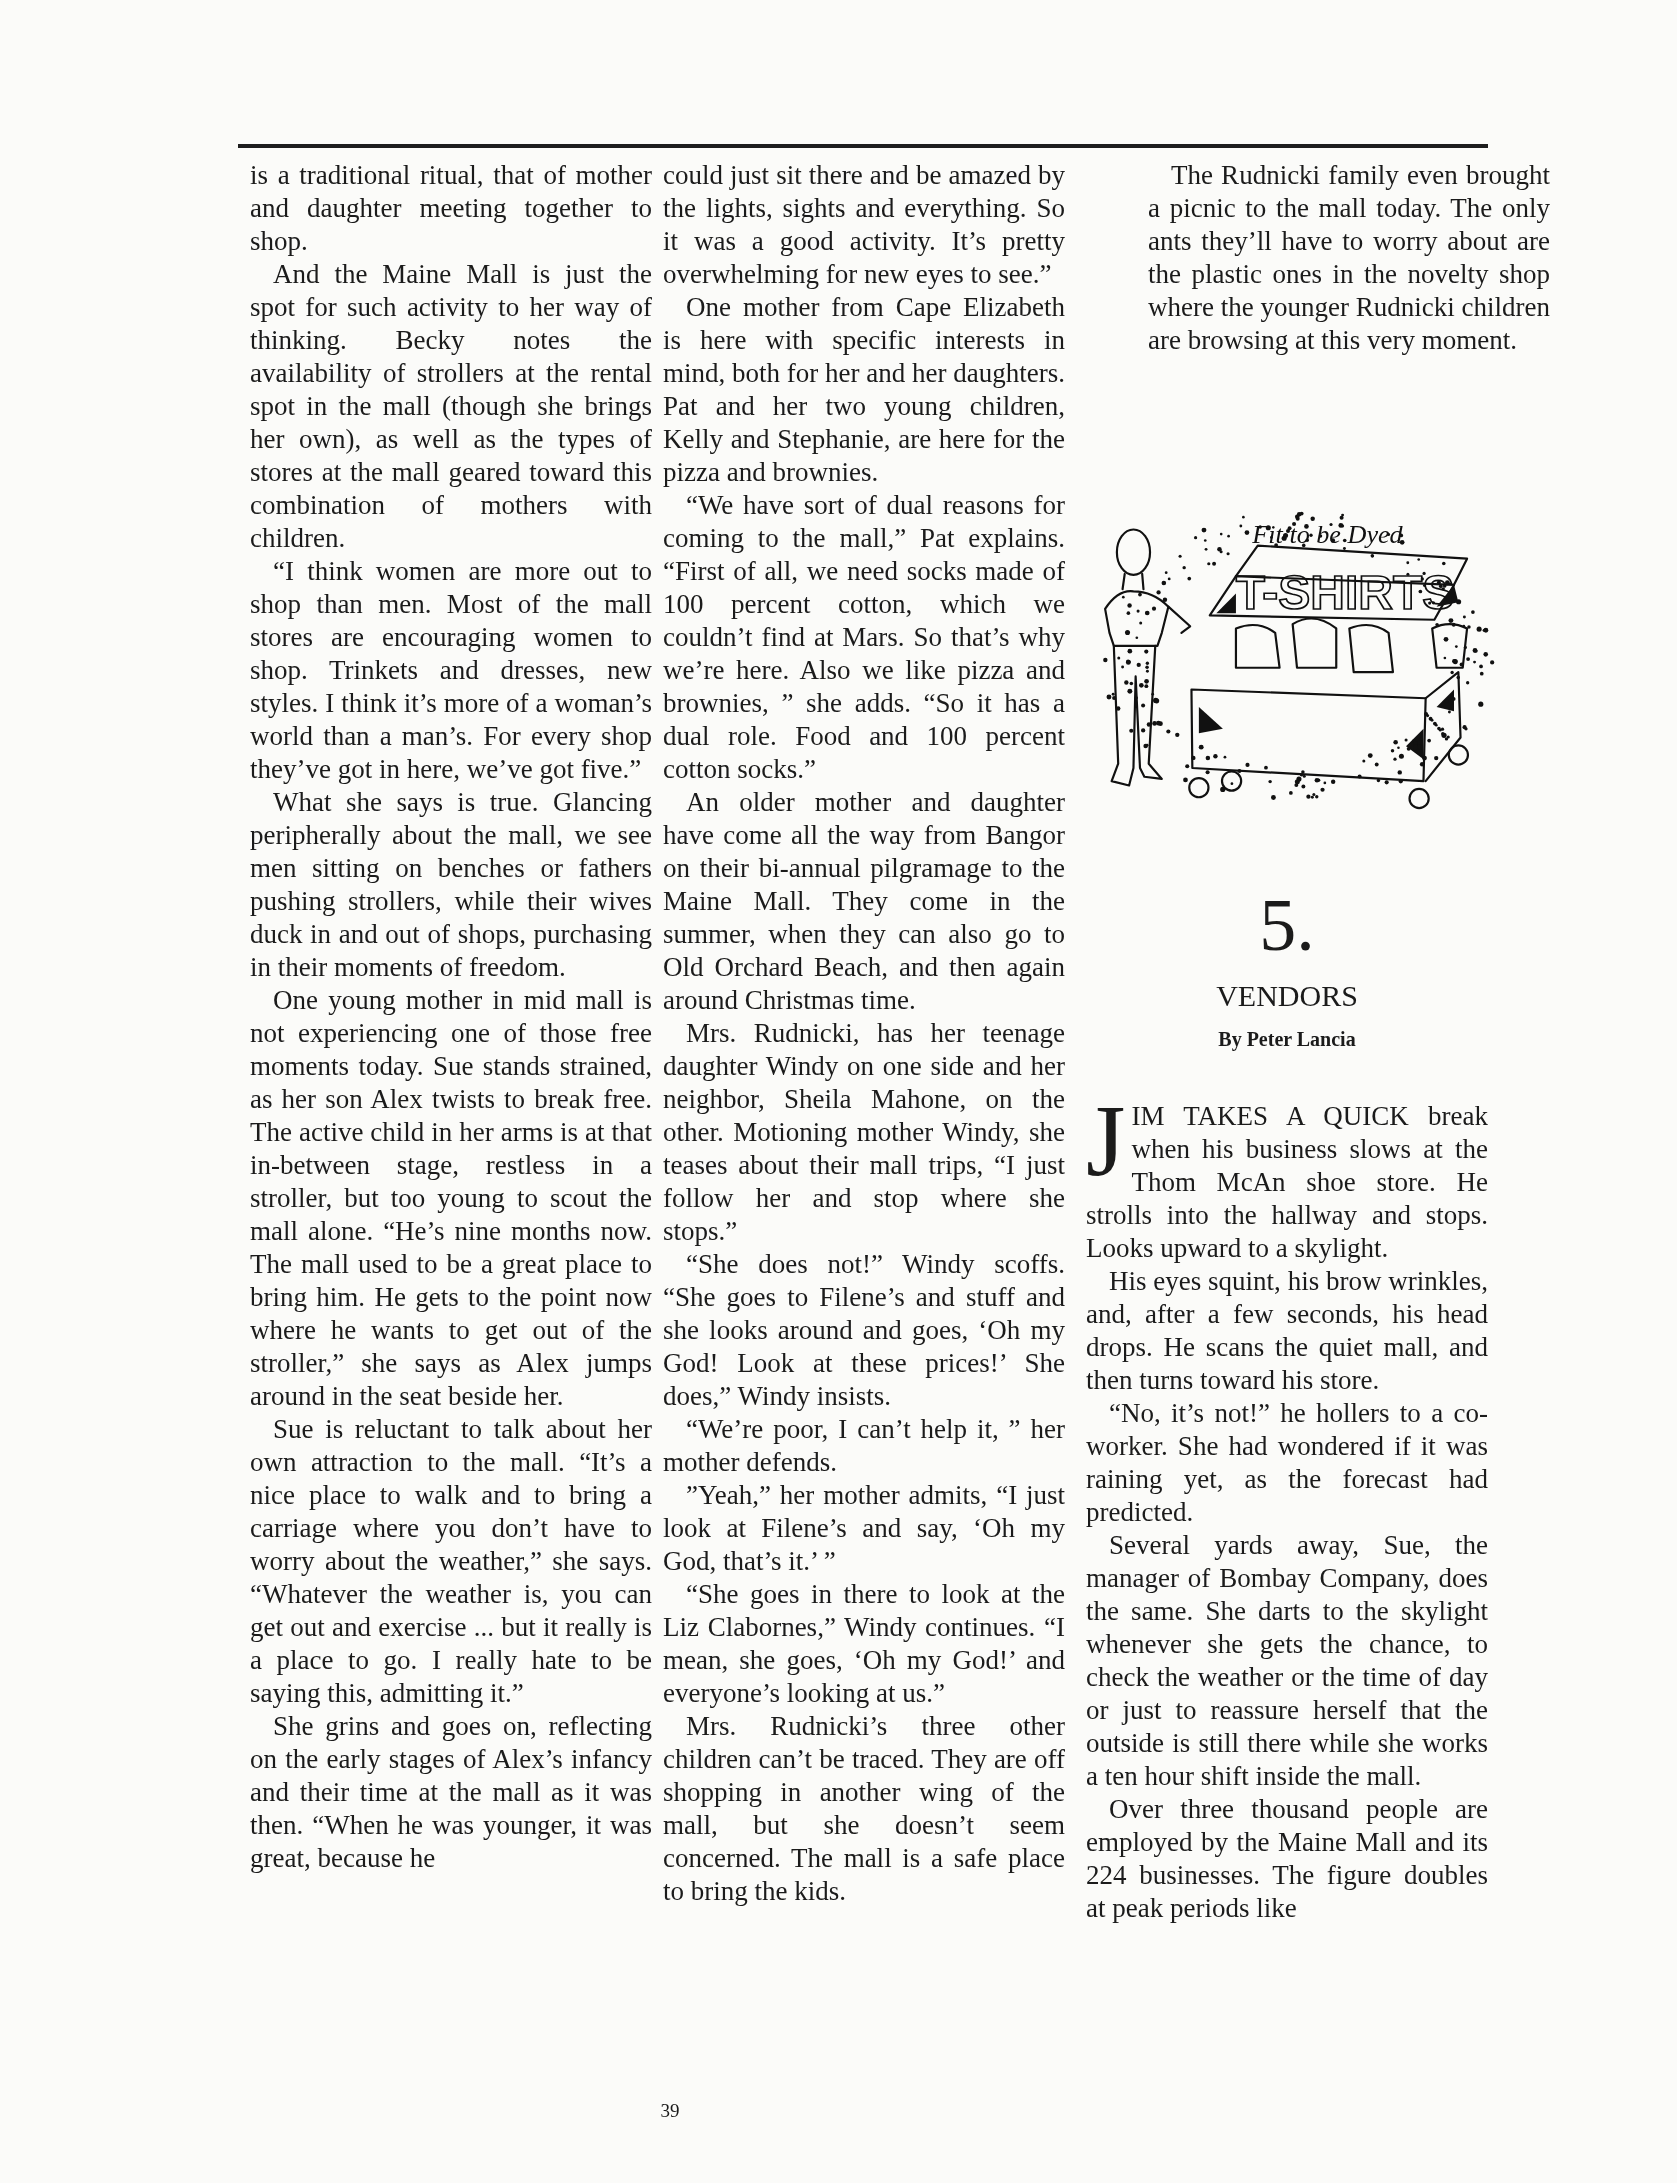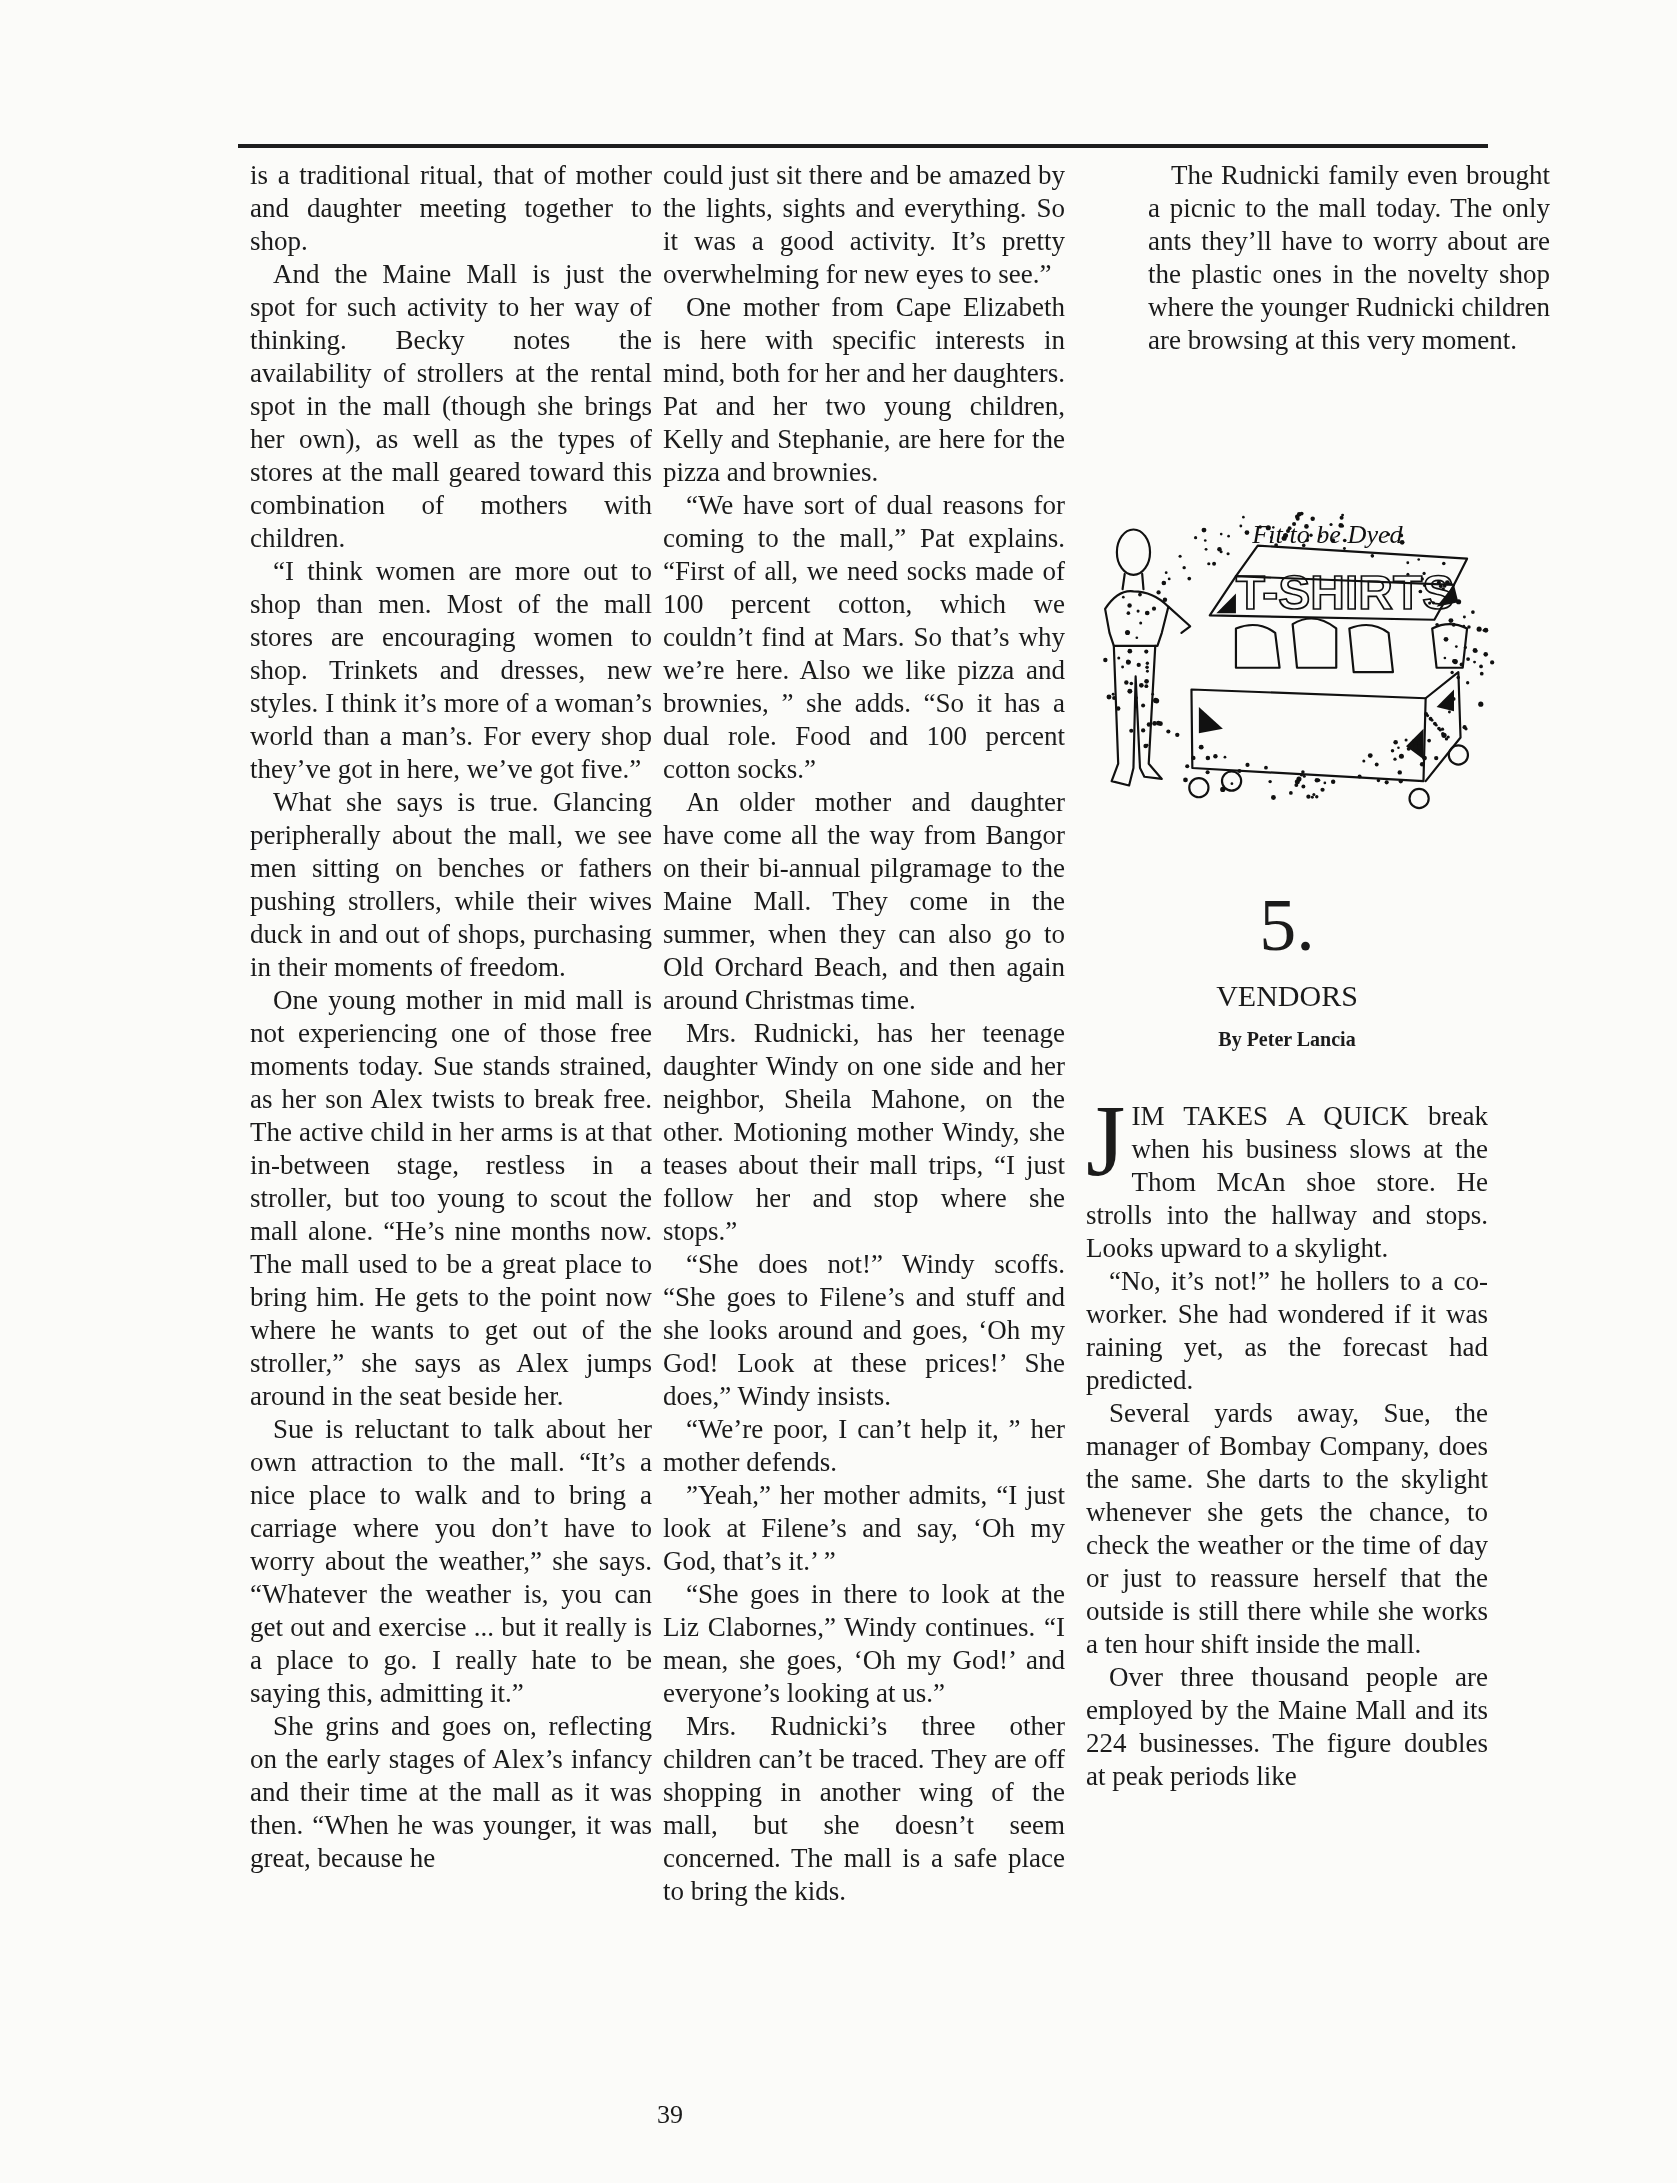--- a/index.html
+++ b/index.html
@@ -12,21 +12,21 @@
   #col1 { left:238px;margin-left:12px; }
   #col2 { left:663px; }
   #col3 { left:1148px; }
   .illus { position:absolute; left:1092px; top:502px; width:410px; height:314px; }
   .head { position:absolute; left:1086px; width:402px; text-align:center; }
   .num { top:886px; font-size:74px; line-height:79px; }
   .title { top:972px; font-size:30px; line-height:48px; }
   .byline { top:1024px; font-size:20px; font-weight:bold; line-height:31px; }
   #col3b { left:1086px; top:1100px; }
   .dropcap { float:left; font-size:101px; line-height:79px; margin:1.7px 6.1px 0 0; }
-  .pagenum { position:absolute; left:0; width:1340px; top:2100px; text-align:center; font-size:26px; }
+  .pagenum { position:absolute; left:0; width:1340px; top:2100px; text-align:center; font-size:19px; }
 </style>
 </head>
 <body>
 
 <div class="rule"></div>
 
 <div class="col" id="col1">
     <p class="noindent">is a traditional ritual, that of mother and daughter meeting together to shop.</p>
     <p>And the Maine Mall is just the spot for such activity to her way of thinking. Becky notes the availability of strollers at the rental spot in the mall (though she brings her own), as well as the types of stores at the mall geared toward this combination of mothers with children.</p>
     <p>“I think women are more out to shop than men. Most of the mall stores are encouraging women to shop. Trinkets and dresses, new styles. I think it’s more of a woman’s world than a man’s. For every shop they’ve got in here, we’ve got five.”</p>
@@ -308,20 +308,21 @@
     </g>
 </svg>
 
 <div class="head num">5.</div>
 <div class="head title">VENDORS</div>
 <div class="head byline">By Peter Lancia</div>
 
 <div class="col" id="col3b">
   <p class="noindent"><span class="dropcap">J</span><span>IM TAKES A QUICK break when his business slows at the Thom McAn shoe store. He strolls into the hallway and stops. Looks upward to a skylight.</span></p>
   <div id="col3b-rest">
+      <p>His eyes squint, his brow wrinkles, and, after a few seconds, his head drops. He scans the quiet mall, and then turns toward his store.</p>
       <p>“No, it’s not!” he hollers to a co-worker. She had wondered if it was raining yet, as the forecast had predicted.</p>
       <p>Several yards away, Sue, the manager of Bombay Company, does the same. She darts to the skylight whenever she gets the chance, to check the weather or the time of day or just to reassure herself that the outside is still there while she works a ten hour shift inside the mall.</p>
       <p>Over three thousand people are employed by the Maine Mall and its 224 businesses. The figure doubles at peak periods like</p>
     </div>
 </div>
 
 <div class="pagenum">39</div>
 
 
 </body></html>

